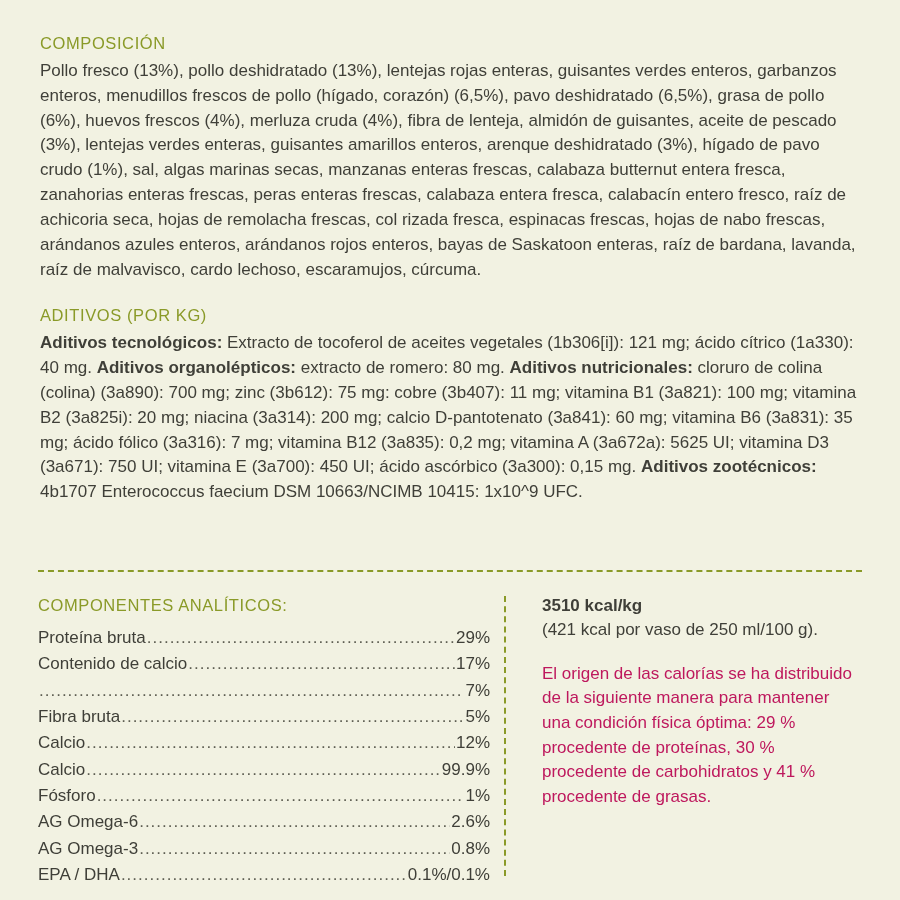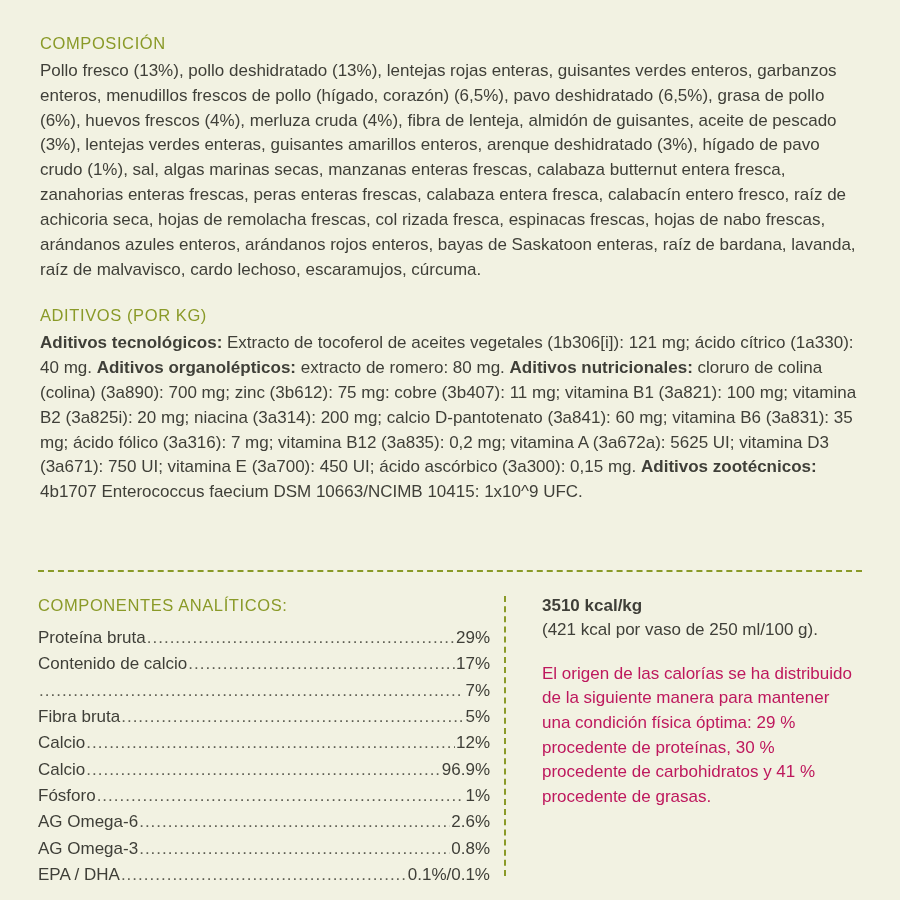--- a/index.html
+++ b/index.html
@@ -166,21 +166,21 @@
             <span class="analytic-value">5%</span>
           </div>
           <div class="analytic-row">
             <span class="analytic-label">Calcio</span>
             <span class="analytic-dots"> ..........................................................................................</span>
             <span class="analytic-value">12%</span>
           </div>
           <div class="analytic-row">
             <span class="analytic-label">Calcio</span>
             <span class="analytic-dots"> ..........................................................................................</span>
-            <span class="analytic-value">96.9%</span>
+            <span class="analytic-value">99.9%</span>
           </div>
           <div class="analytic-row">
             <span class="analytic-label">Fósforo</span>
             <span class="analytic-dots"> ..........................................................................................</span>
             <span class="analytic-value">1%</span>
           </div>
           <div class="analytic-row">
             <span class="analytic-label">AG Omega-6</span>
             <span class="analytic-dots"> ..........................................................................................</span>
             <span class="analytic-value">2.6%</span>

